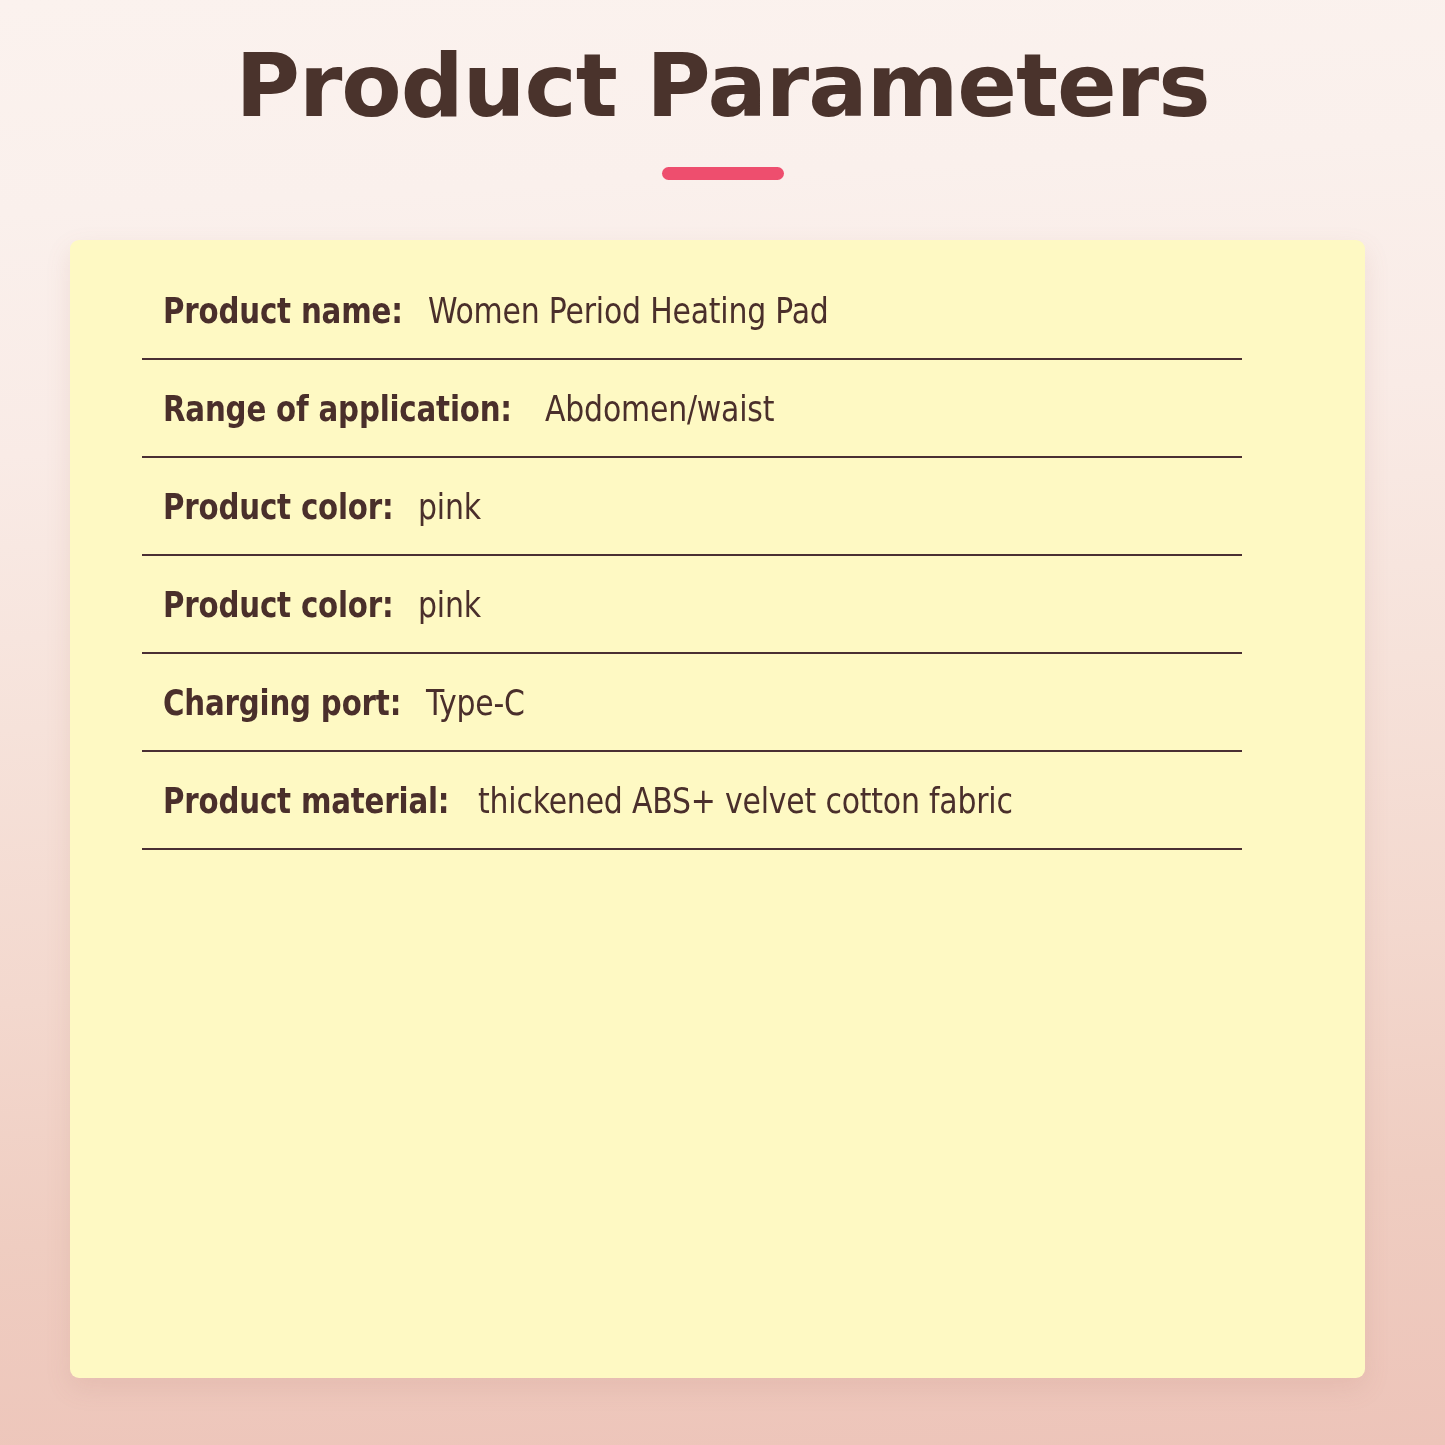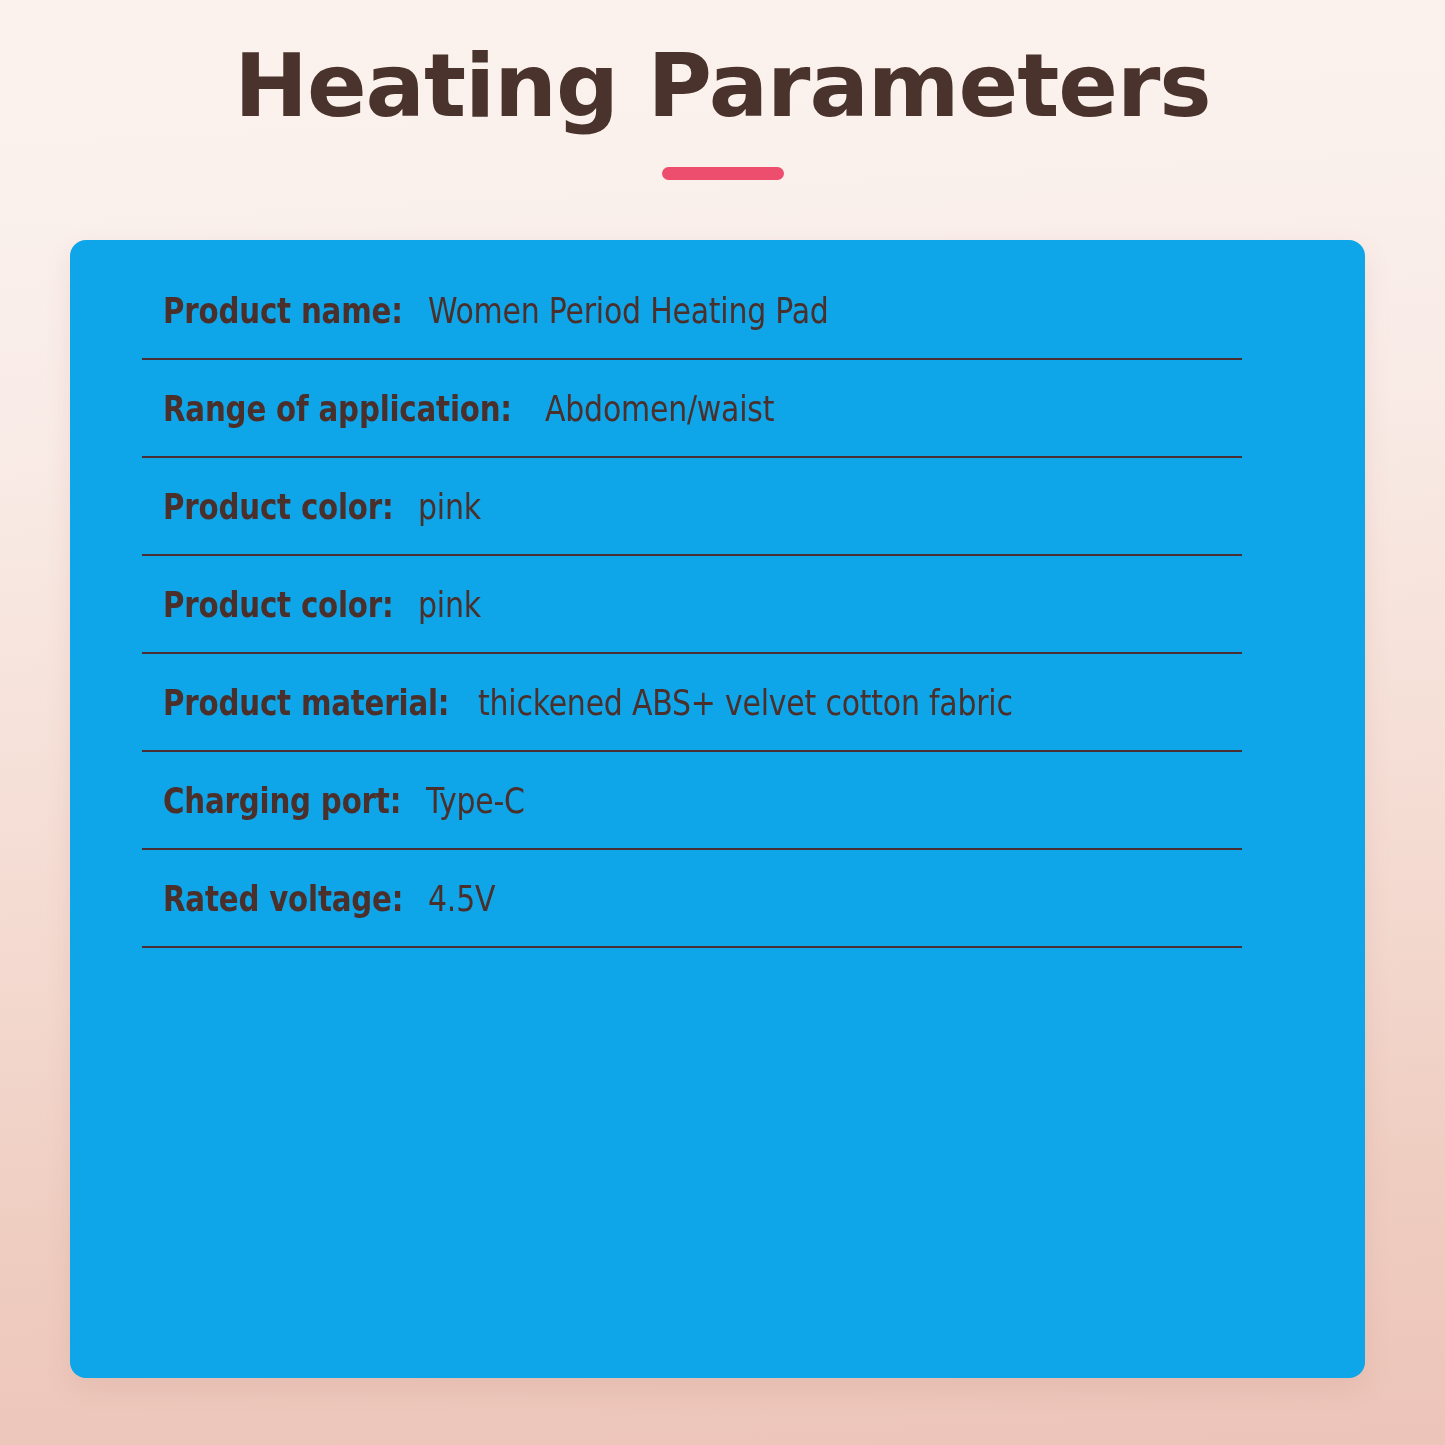--- a/index.html
+++ b/index.html
@@ -59,22 +59,22 @@
     background: #EE4E6E;
   }
 
   
   .card {
     position: absolute;
     left: 70px;
     top: 240px;
     width: 1295px;
     height: 1138px;
-    background: #0ea5e9;
-    border-radius: 16px;
+    background: #fef9c3;
+    border-radius: 9px;
     box-shadow: 0 10px 26px rgba(170, 110, 95, 0.13);
     box-sizing: border-box;
     overflow: hidden;
   }
 
   .spec-table {
     position: absolute;
     left: 72px;
     top: 22px;
     width: 1100px;
@@ -119,21 +119,21 @@
     letter-spacing: -0.2px;
   }
   .value.tight { margin-left: 2px; }
 </style>
 </head>
 <body>
 
 <div class="page">
 
   <div class="header">
-    <h1 class="title">Heating Parameters</h1>
+    <h1 class="title">Product Parameters</h1>
     <div class="accent-bar-wrap">
       <div class="accent-bar"></div>
     </div>
   </div>
 
   <div class="card">
     <div class="spec-table" id="spec-table">
         <div class="spec-row">
           <span class="label">Product name:</span>
           <span class="value">Women Period Heating Pad</span>
@@ -148,30 +148,25 @@
           <span class="label">Product color:</span>
           <span class="value">pink</span>
           <div class="rule"></div>
         </div>
         <div class="spec-row">
           <span class="label">Product color:</span>
           <span class="value">pink</span>
           <div class="rule"></div>
         </div>
         <div class="spec-row">
-          <span class="label">Product material:</span>
-          <span class="value">thickened ABS+ velvet cotton fabric</span>
-          <div class="rule"></div>
-        </div>
-        <div class="spec-row">
           <span class="label">Charging port:</span>
           <span class="value">Type-C</span>
           <div class="rule"></div>
         </div>
         <div class="spec-row">
-          <span class="label">Rated voltage:</span>
-          <span class="value">4.5V</span>
+          <span class="label">Product material:</span>
+          <span class="value">thickened ABS+ velvet cotton fabric</span>
           <div class="rule"></div>
         </div>
       </div>
   </div>
 
 </div>
 
 </body></html>

